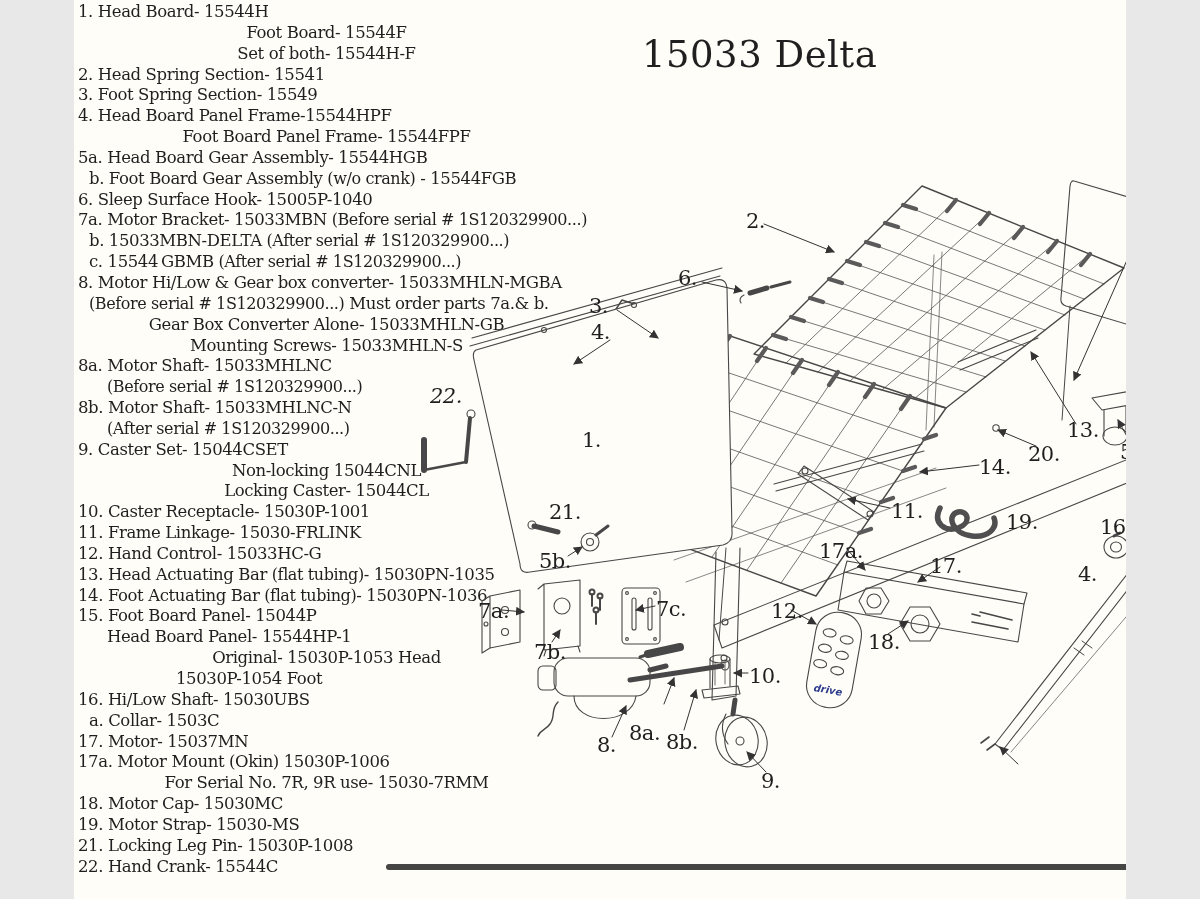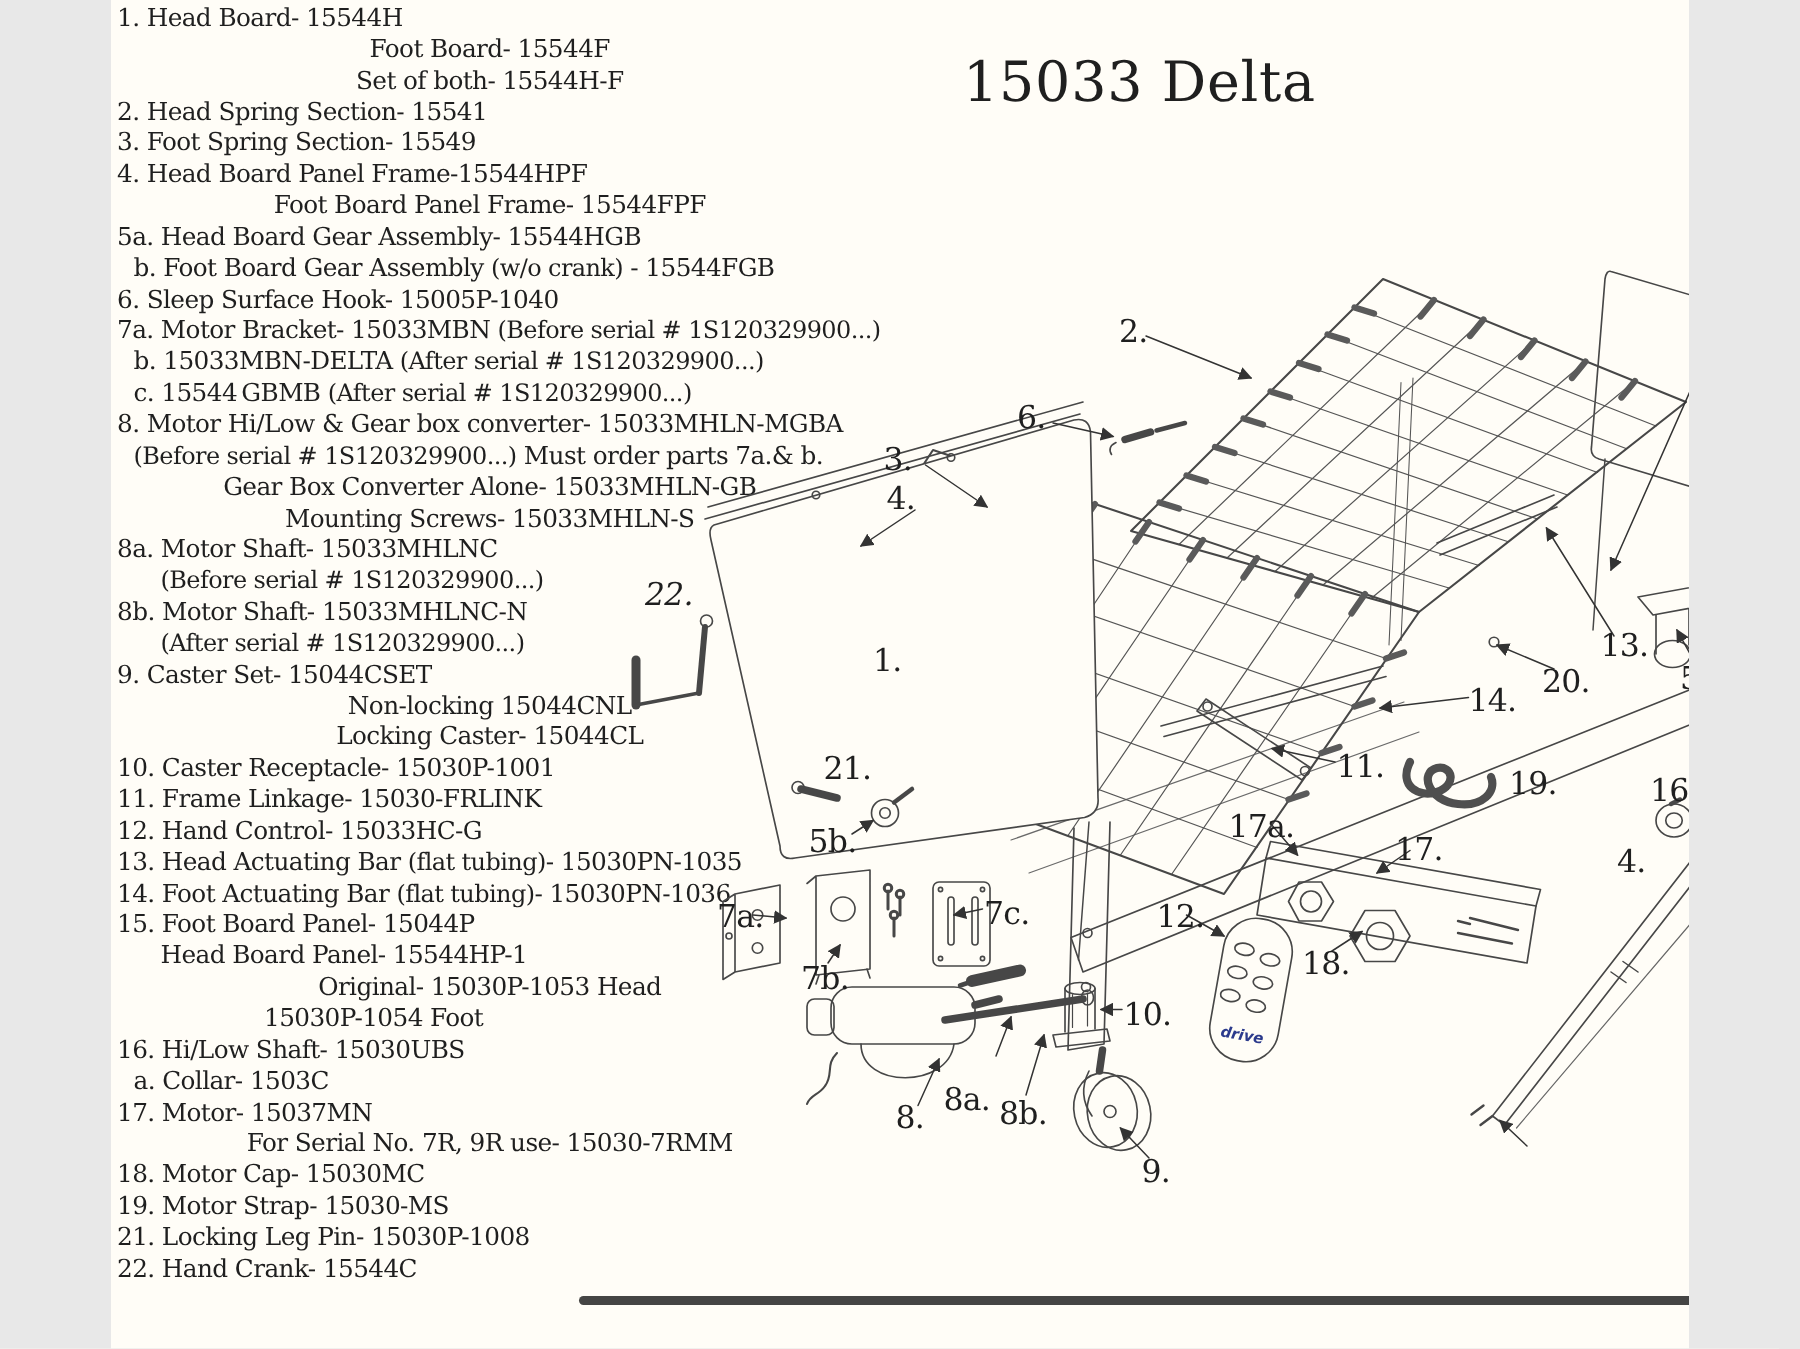--- a/index.html
+++ b/index.html
@@ -54,20 +54,21 @@
       <div class="pl-line ind0"><span>12. Hand Control- 15033HC-G</span></div>
       <div class="pl-line ind0"><span>13. Head Actuating Bar </span><span class="sm">(flat tubing)</span><span>- 15030PN-1035</span></div>
       <div class="pl-line ind0"><span>14. Foot Actuating Bar </span><span class="sm">(flat tubing)</span><span>- 15030PN-1036</span></div>
       <div class="pl-line ind0"><span>15. Foot Board Panel- 15044P</span></div>
       <div class="pl-line ind3"><span>Head Board Panel- 15544HP-1</span></div>
       <div class="pl-line ind2"><span>Original- 15030P-1053 Head</span></div>
       <div class="pl-line ind4"><span>15030P-1054 Foot</span></div>
       <div class="pl-line ind0"><span>16. Hi/Low Shaft- 15030UBS</span></div>
       <div class="pl-line ind1"><span>a. Collar- 1503C</span></div>
       <div class="pl-line ind0"><span>17. Motor- 15037MN</span></div>
+      <div class="pl-line ind0"><span>17a. Motor Mount (Okin) 15030P-1006</span></div>
       <div class="pl-line ind2"><span>For Serial No. 7R, 9R use- 15030-7RMM</span></div>
       <div class="pl-line ind0"><span>18. Motor Cap- 15030MC</span></div>
       <div class="pl-line ind0"><span>19. Motor Strap- 15030-MS</span></div>
       <div class="pl-line ind0"><span>21. Locking Leg Pin- 15030P-1008</span></div>
       <div class="pl-line ind0"><span>22. Hand Crank- 15544C</span></div>
     </div>
 
   <div class="title">15033 Delta</div>
 
   <svg class="diagram" width="1200" height="899" viewBox="0 0 1200 899" fill="none" stroke="#474747" stroke-width="1.1" stroke-linecap="round" stroke-linejoin="round">

